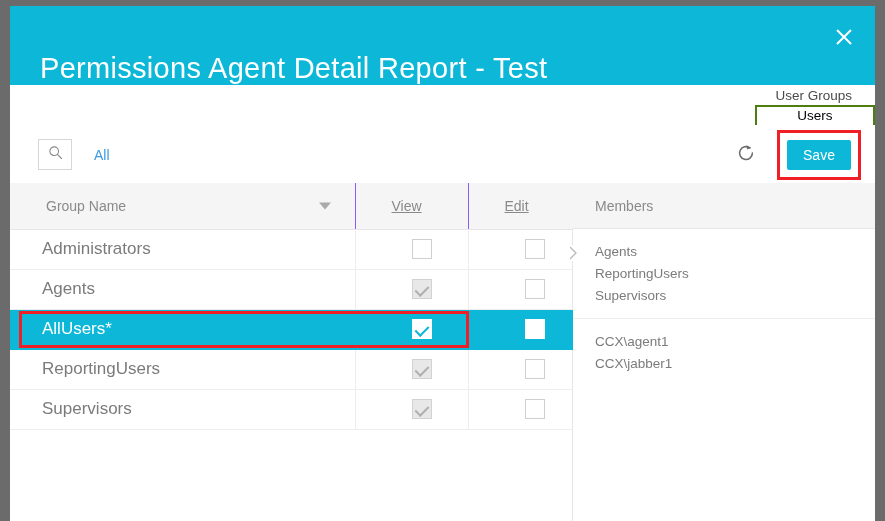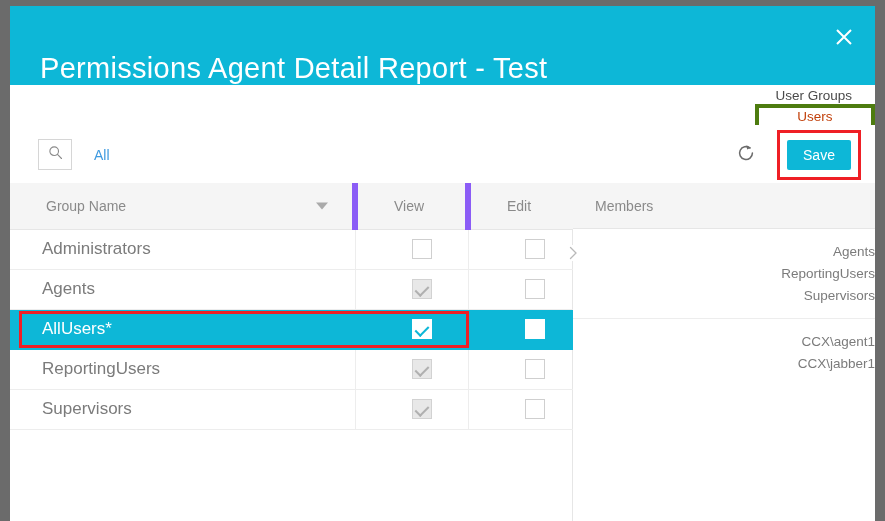--- a/index.html
+++ b/index.html
@@ -87,22 +87,22 @@
     cursor: pointer;
     background: #ffffff;
     white-space: nowrap;
   }
   .tab.active {
     color: #4a4a4a;
     border: 1px solid #ffffff;
     border-bottom: none;
   }
   .tab.inactive {
-    color: #c2410c;
-    border: 4px solid #4d7c0f;
+    color: #000000;
+    border: 2px solid #4d7c0f;
     border-bottom: 1px solid #ededed;
   }
 
   
   .toolbar {
     position: relative;
     height: 57px;
     display: flex;
     align-items: center;
     padding: 0 0 0 28px;
@@ -184,21 +184,22 @@
     background: #f5f5f5;
     border-bottom: 1px solid #e6e6e6;
     color: #8a8a8a;
     font-size: 14px;
     font-weight: 400;
     text-align: left;
     padding-left: 36px;
     position: relative;
   }
   th.col-view, th.col-edit {
-    border-left: 6px solid #8b5cf6;
+    border-left: 1px solid #8b5cf6;
+    text-decoration: underline;
   }
   .sort-caret {
     position: absolute;
     right: 24px;
     top: 50%;
     transform: translateY(-50%);
     width: 0; height: 0;
     border-left: 6px solid transparent;
     border-right: 6px solid transparent;
     border-top: 7px solid #aaaaaa;
@@ -290,21 +291,20 @@
     cursor: pointer;
     z-index: 3;
     background: #ffffff;
   }
 
   
   .members-pane {
     flex: 1;
     background: #ffffff;
     position: relative;
-    text-align: right;
   }
   .members-header {
     height: 46px;
     background: #f5f5f5;
     border-bottom: 1px solid #e6e6e6;
     display: flex;
     align-items: center;
     padding-left: 22px;
     color: #8a8a8a;
     font-size: 14px;

